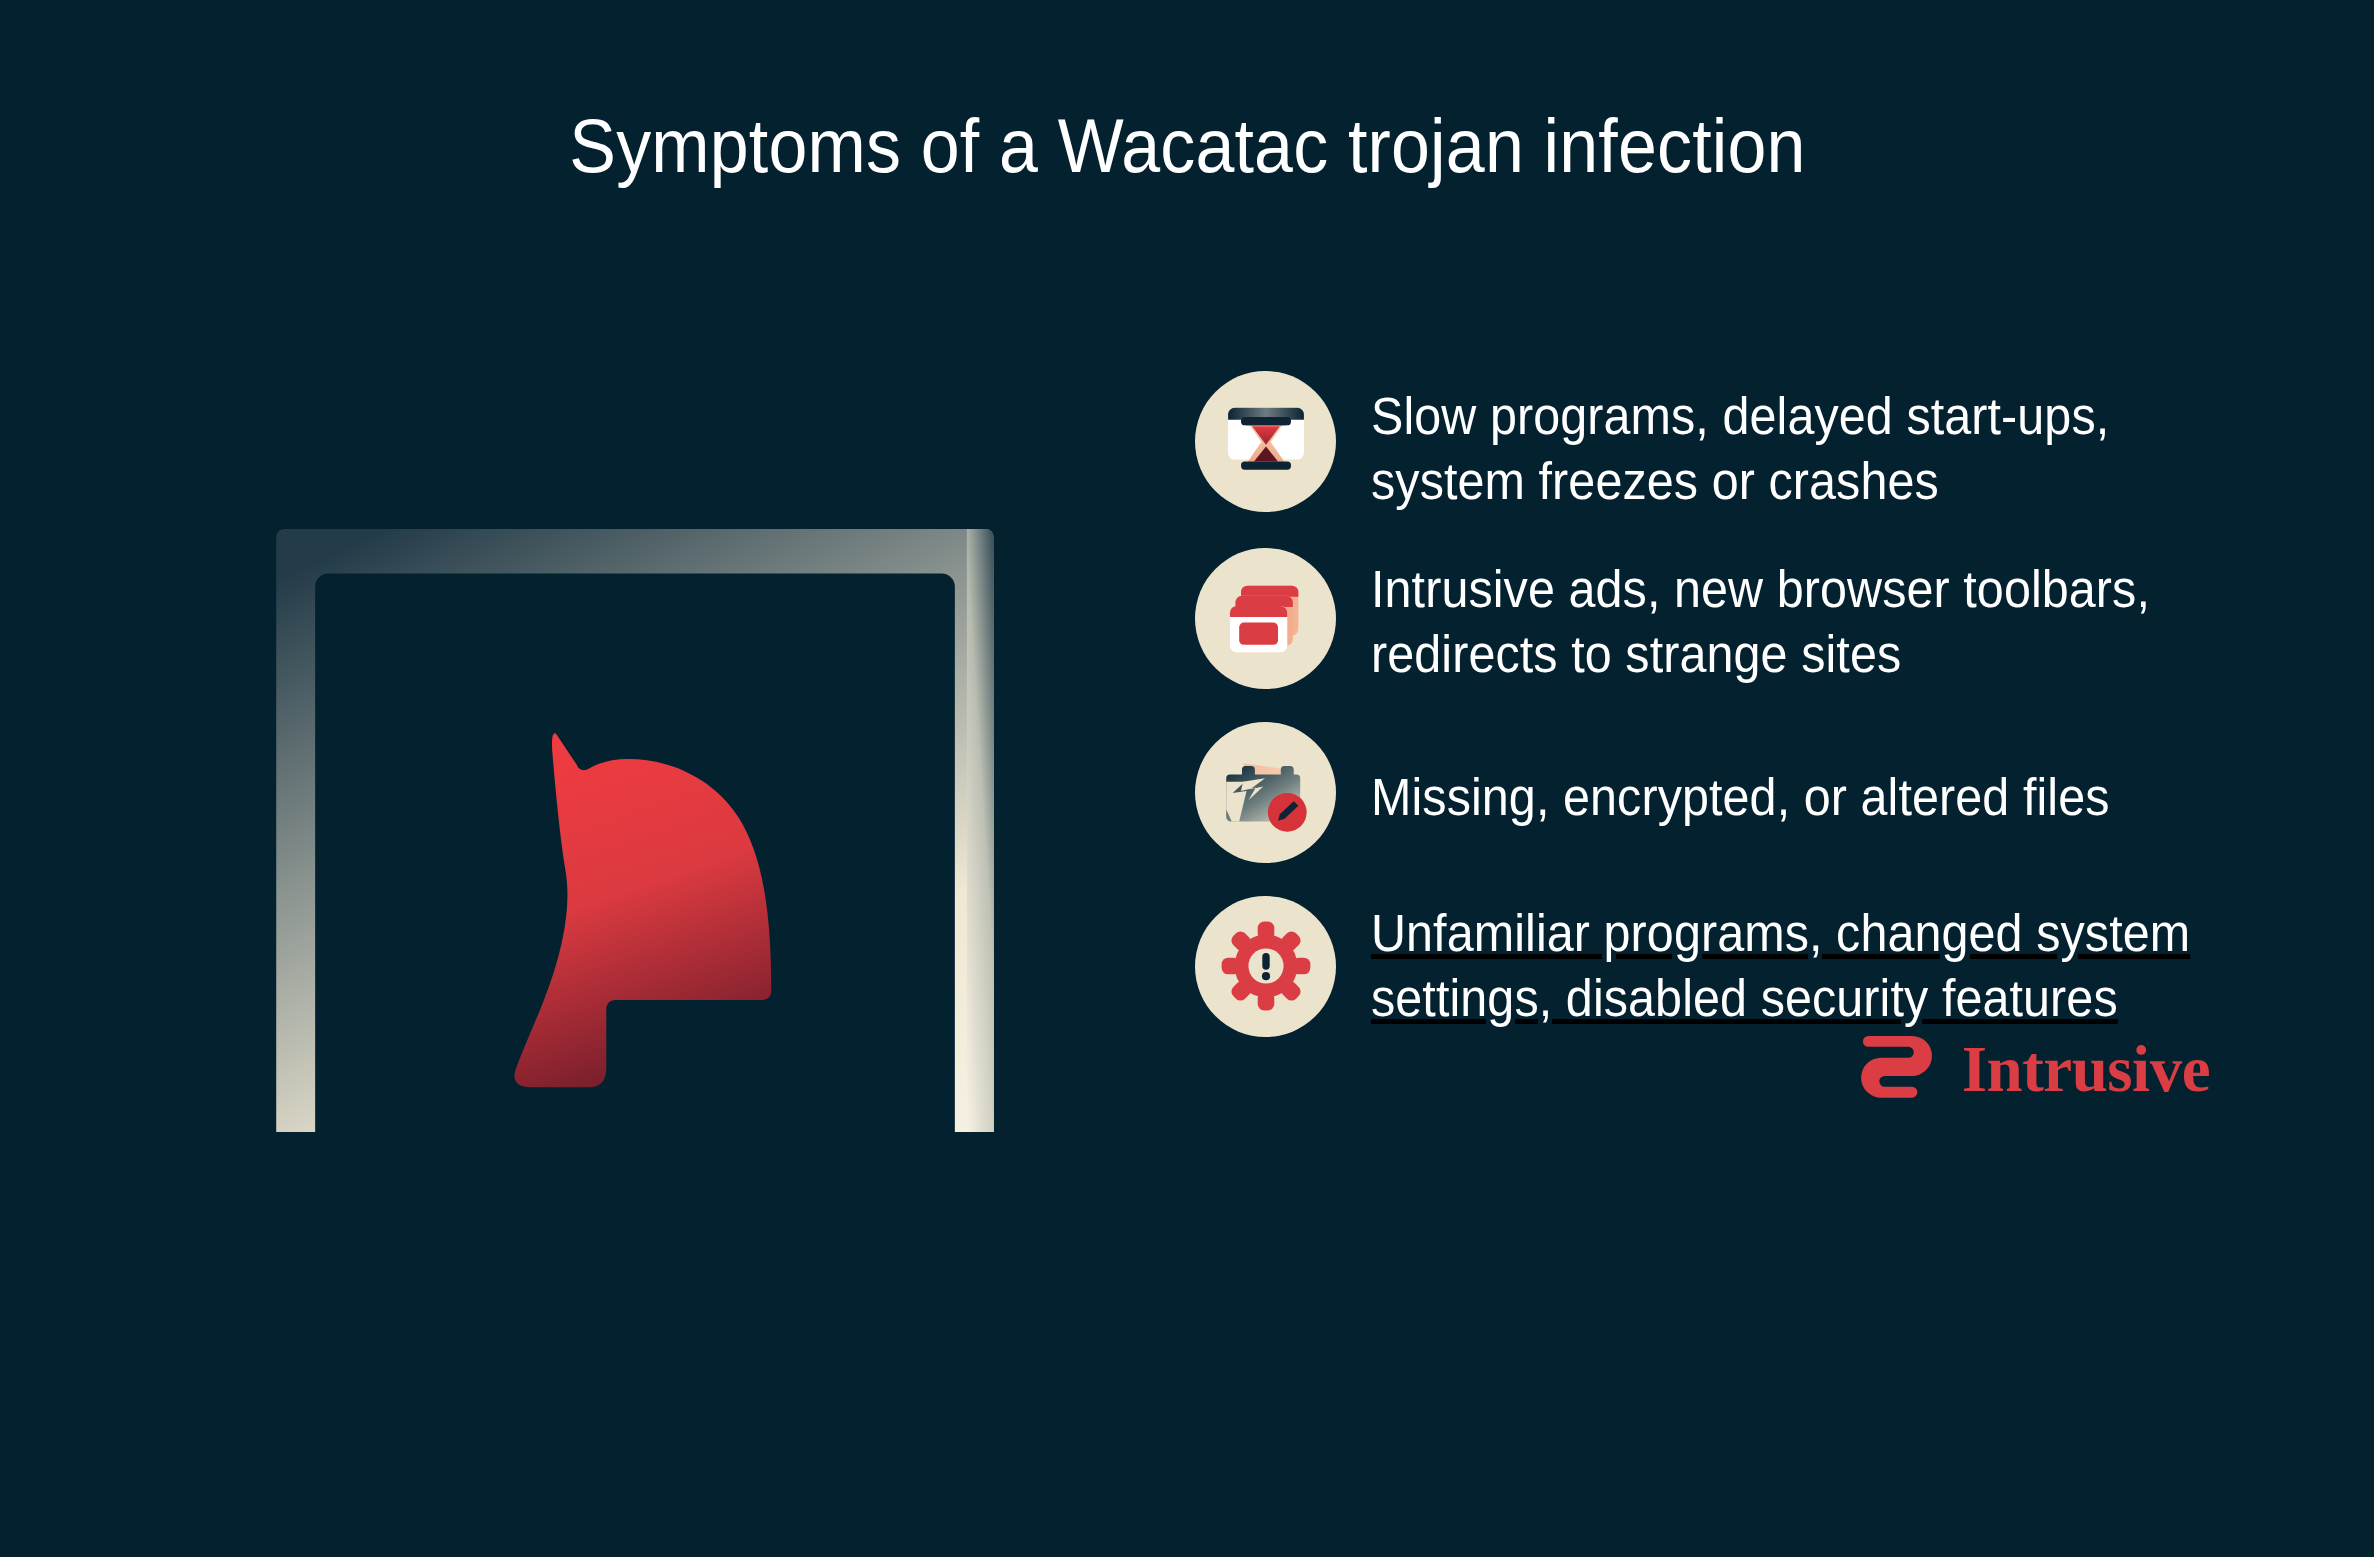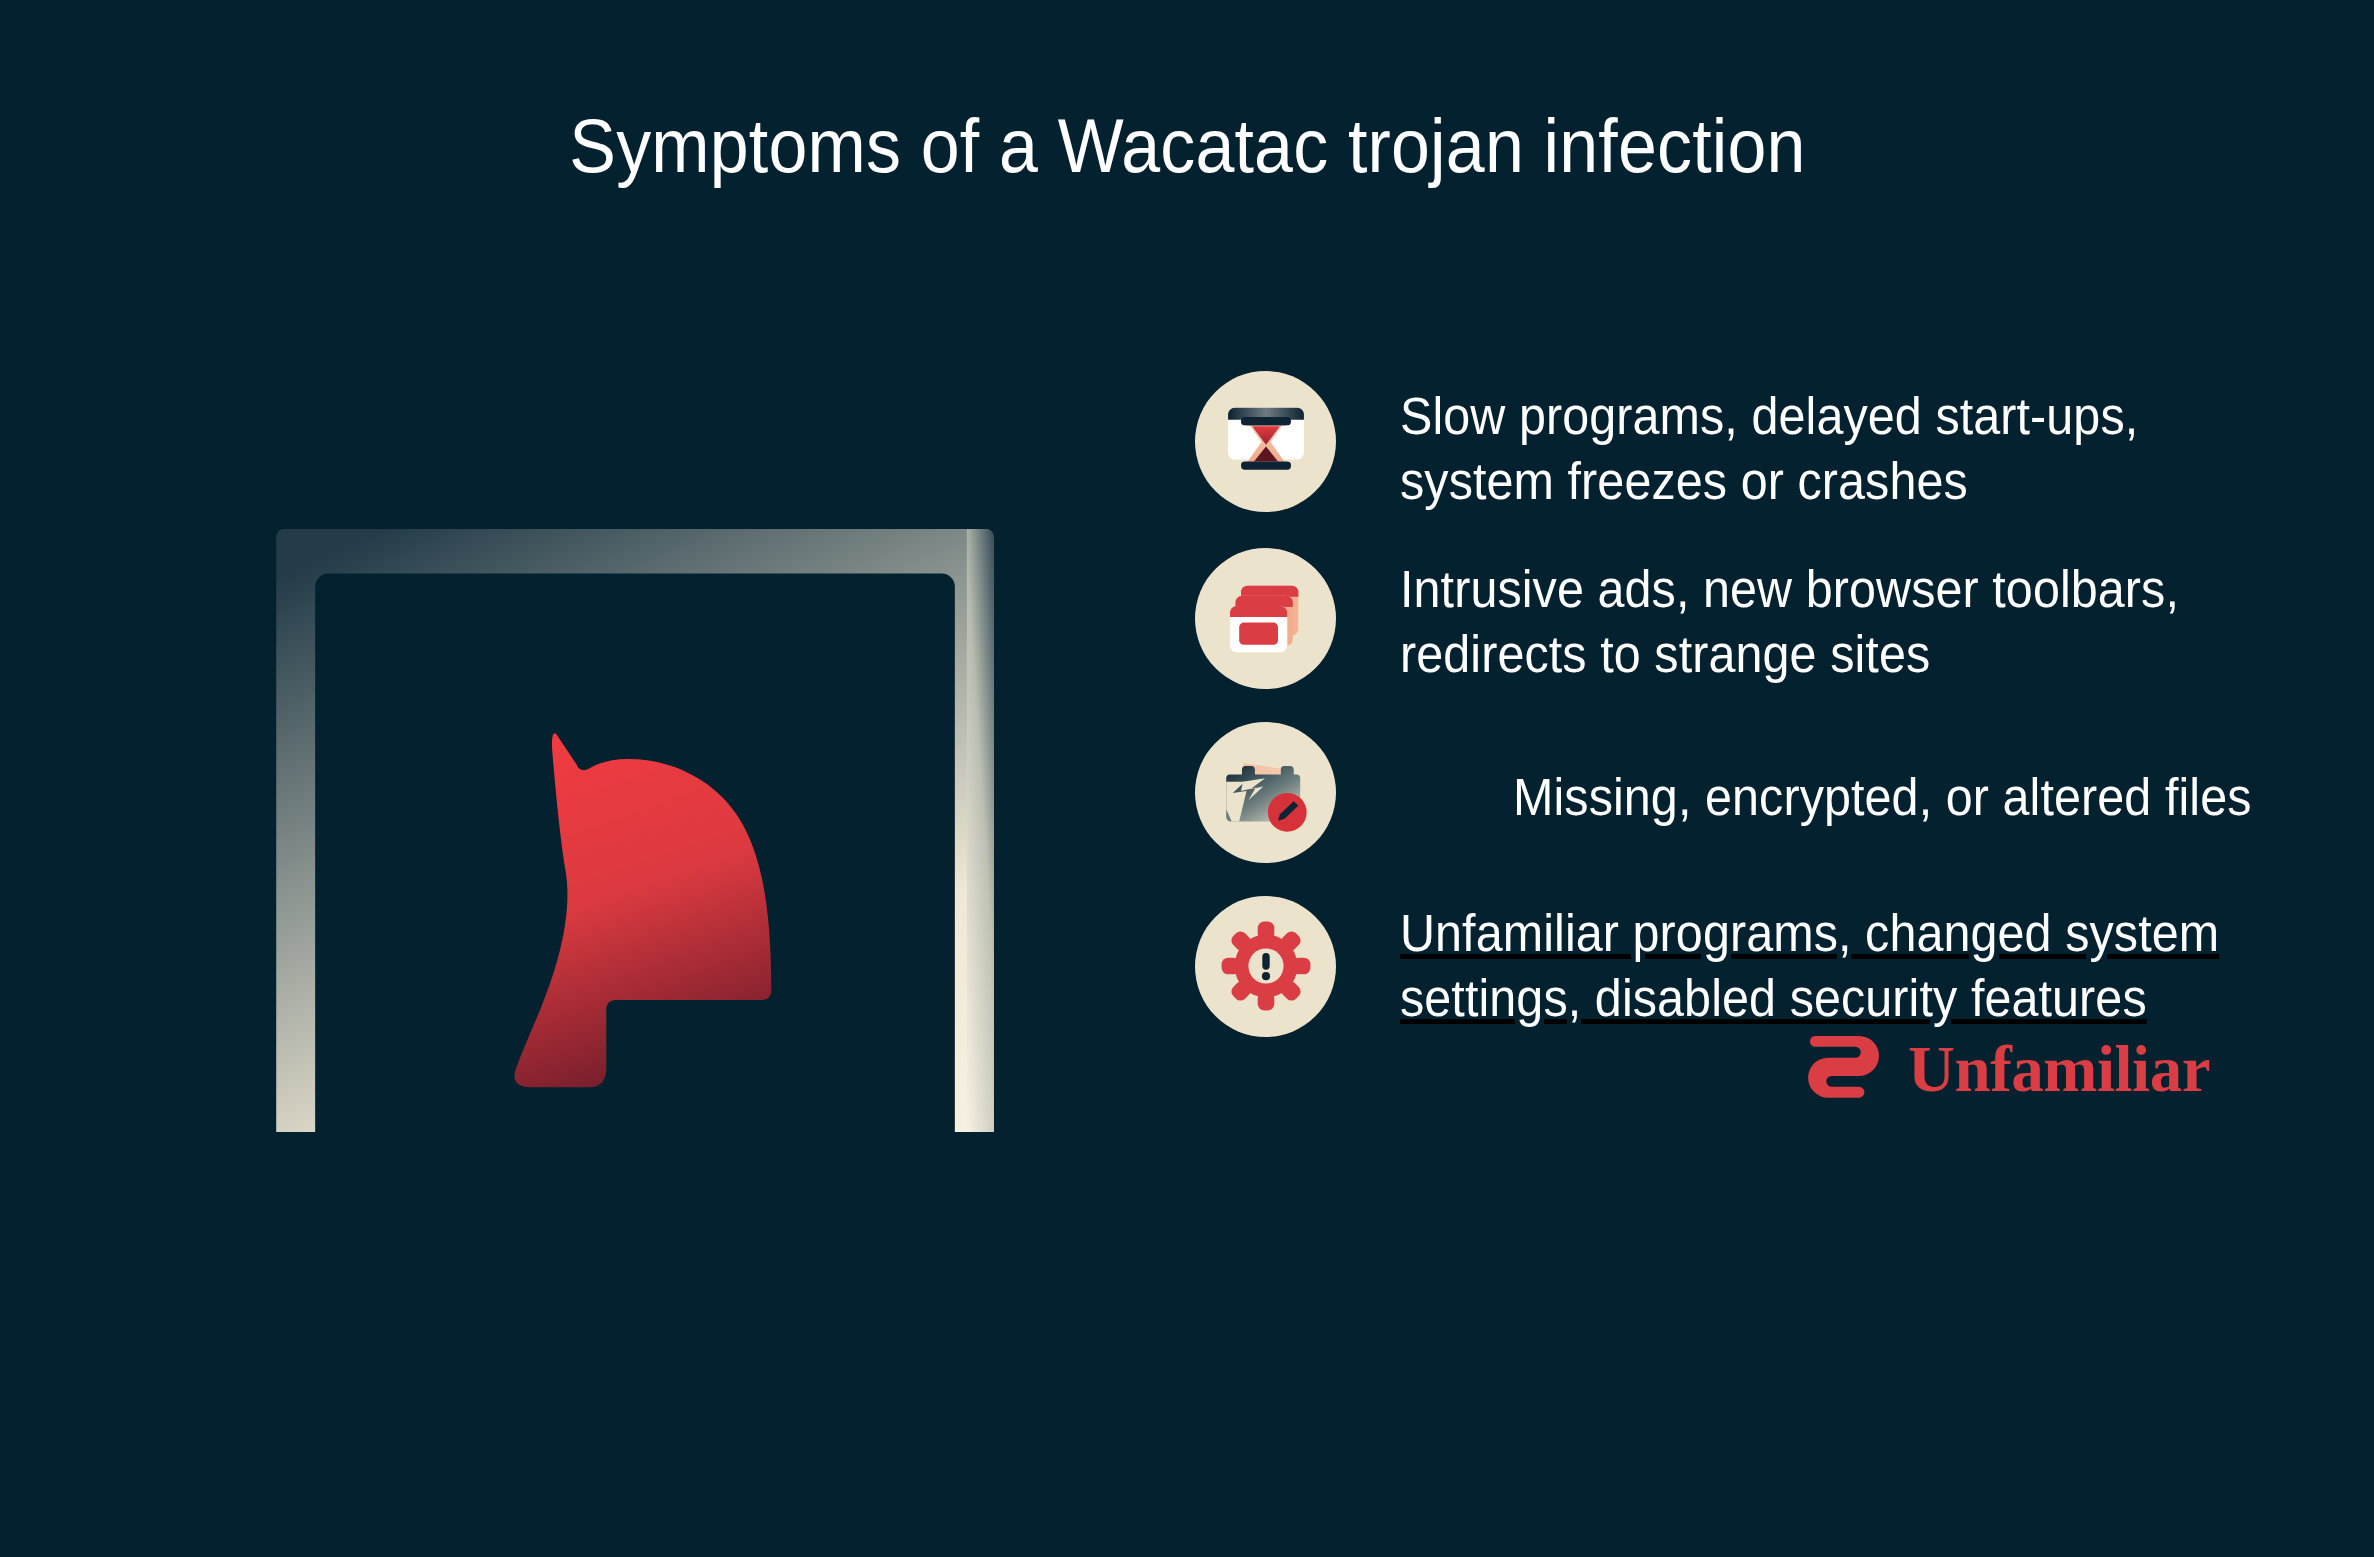--- a/index.html
+++ b/index.html
@@ -49,21 +49,20 @@
     position: absolute;
     left: 1195px;
     top: 371px;
     width: 1095px;
   }
   .symptom-row {
     display: flex;
     align-items: flex-start;
     margin-bottom: 33px;
     min-height: 141px;
-    justify-content: space-between;
   }
   .symptom-row:last-child { margin-bottom: 0; text-decoration: underline; }
 
   .icon-badge {
     flex: 0 0 auto;
     width: 141px;
     height: 141px;
     border-radius: 50%;
     background: #ece3cd;
     display: flex;
@@ -304,17 +303,17 @@
       </div>
       <div class="symptom-text">Unfamiliar programs, changed system settings, disabled security features</div>
     </div>
 
   </div>
 
   <div id="logo">
     <svg width="89" height="89" viewBox="0 0 96 96">
       <path d="M30 10 H64 a22 22 0 0 1 0 44 H34 a6 6 0 0 0 0 12 h30 a6 6 0 0 1 0 12 H30 a22 22 0 0 1 0 -44 h30 a6 6 0 0 0 0 -12 H16 a6 6 0 0 1 0 -12 z" fill="#da3e44" transform="translate(2,2) scale(0.98)"></path>
     </svg>
-    <div id="logo-wordmark">Unfamiliar</div>
+    <div id="logo-wordmark">Intrusive</div>
   </div>
 
 </div>
 
 
 </body></html>

